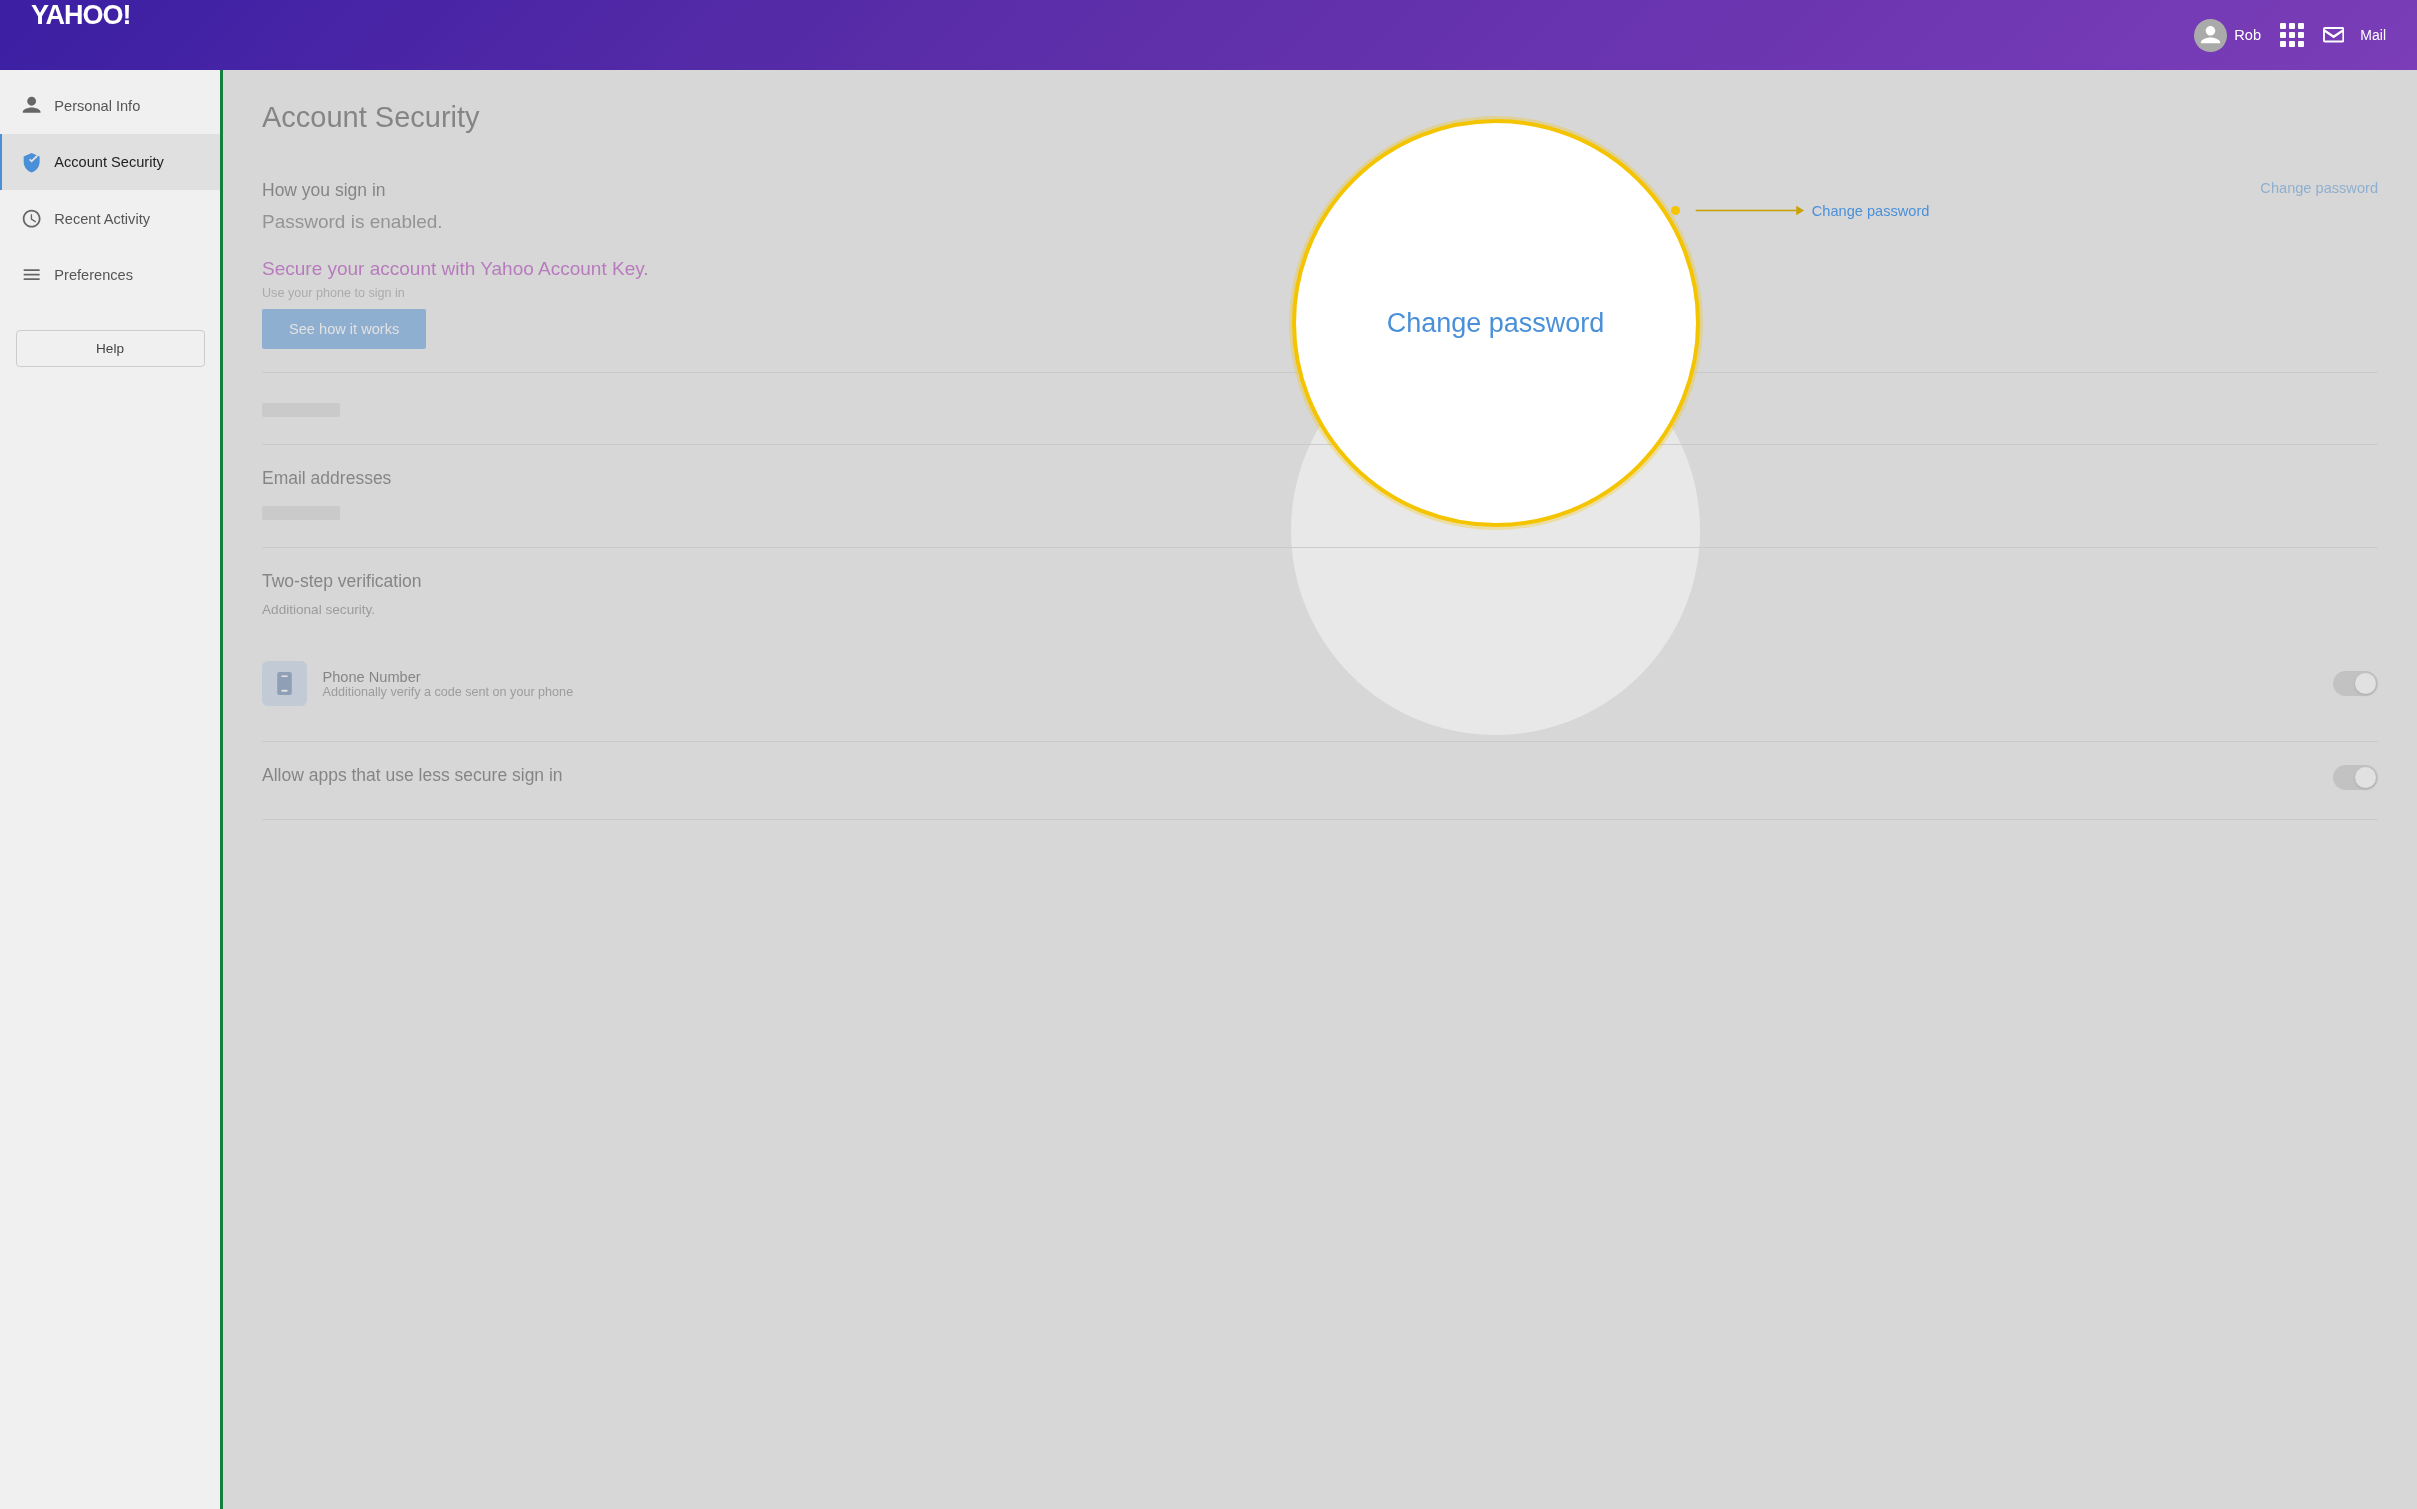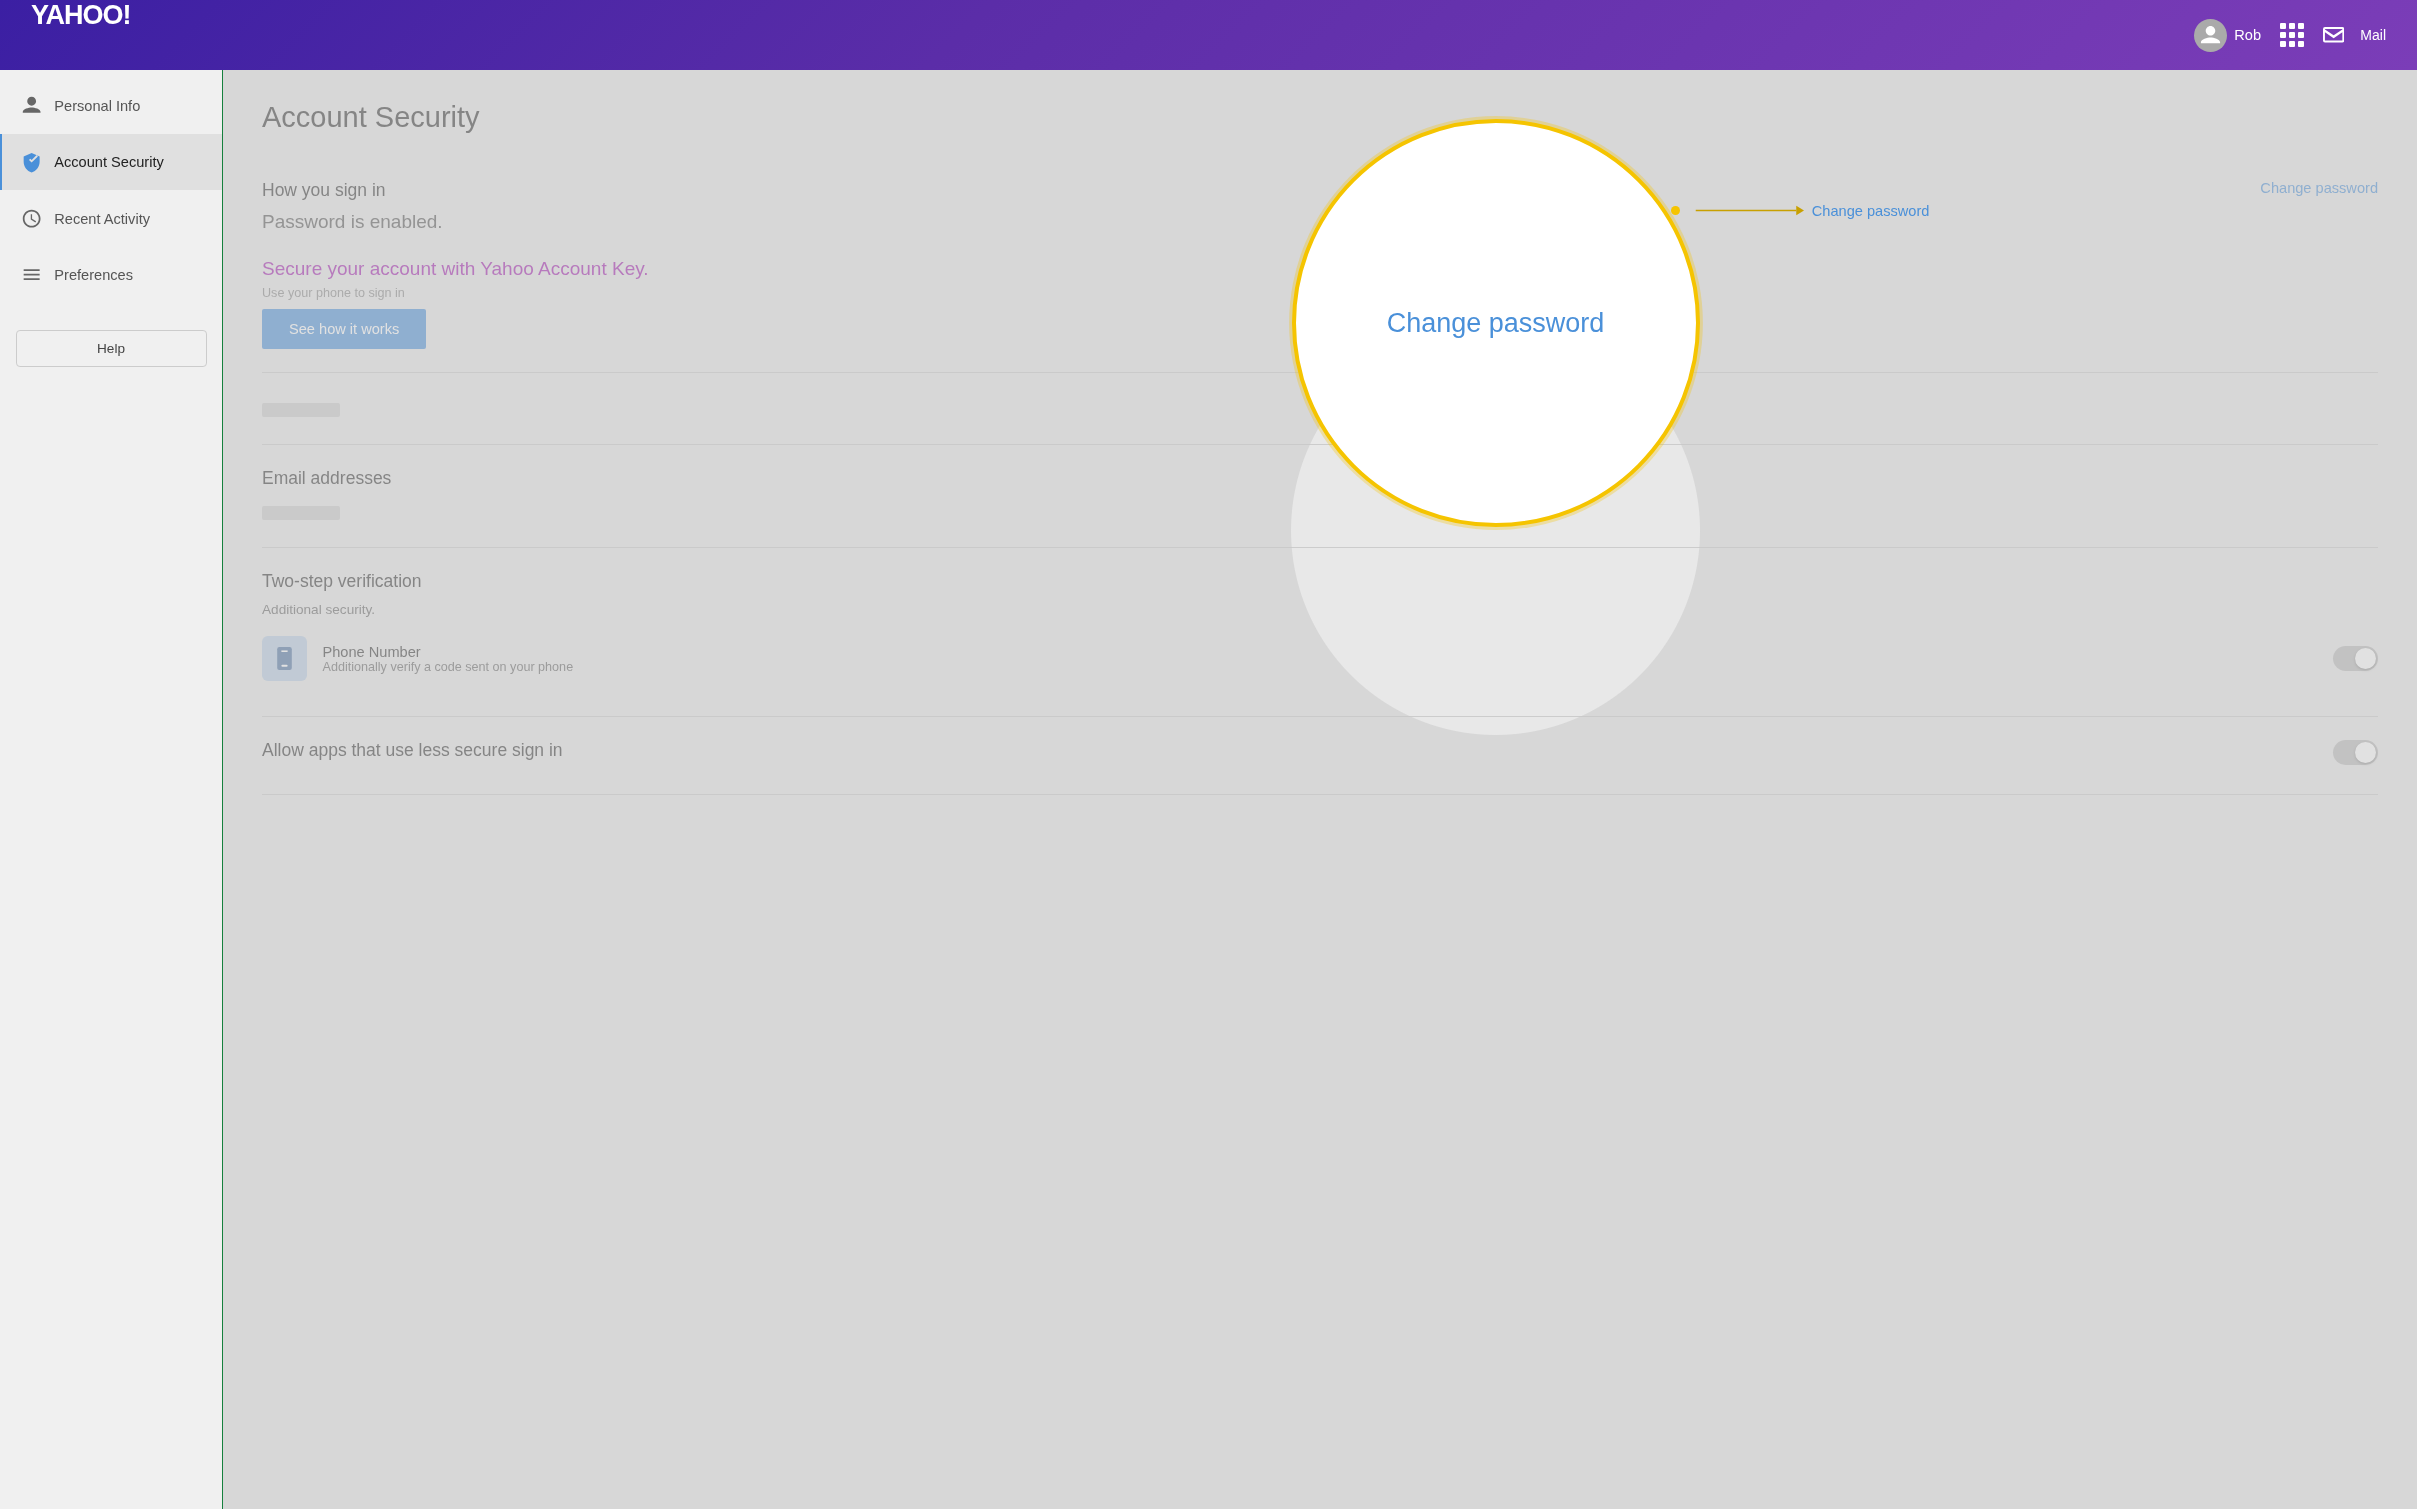--- a/index.html
+++ b/index.html
@@ -67,21 +67,21 @@
     
     .layout {
       display: flex;
       min-height: calc(100vh - 70px);
     }
 
     
     .sidebar {
       width: 223px;
       background: #f0f0f0;
-      border-right: 1px solid #15803d;
+      border-right: 3px solid #15803d;
       padding: 7.8px 0;
       flex-shrink: 0;
     }
     .sidebar-item {
       display: flex;
       align-items: center;
       gap: 11.6px;
       padding: 17.5px 19.4px;
       cursor: pointer;
       color: #555;
@@ -184,21 +184,21 @@
       width: 78px;
       height: 13.6px;
       background: #ccc;
       border-radius: 1.9px;
       margin-top: 7.8px;
     }
 
     .two-step-desc {
       font-size: 13.6px;
       color: #666;
-      margin-bottom: 8px;
+      margin-bottom: 33px;
     }
     .two-step-item {
       display: flex;
       align-items: center;
       gap: 15.5px;
       padding: 11.6px 0;
     }
     .phone-icon-wrap {
       width: 45px;
       height: 45px;

